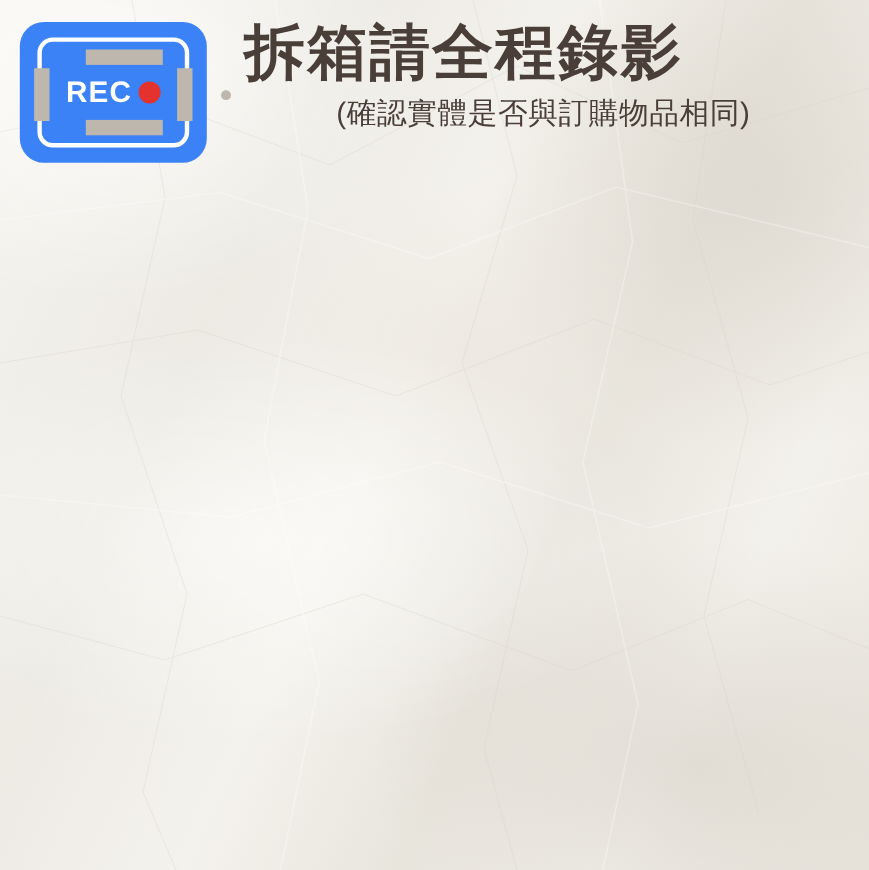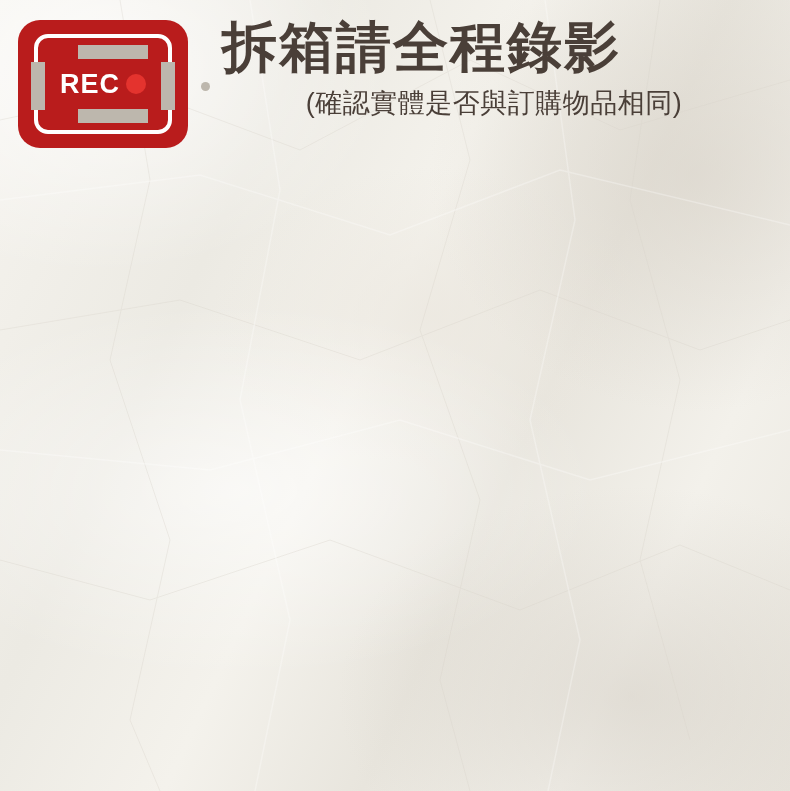--- a/index.html
+++ b/index.html
@@ -46,21 +46,21 @@
     display: flex;
     align-items: flex-start;
     padding: 14px 18px 0 18px;
     box-sizing: border-box;
   }
   .rec-badge {
     width: 170px;
     height: 128px;
     flex: 0 0 auto;
     border-radius: 22px;
-    background: #b91c1c;
+    background: #3b82f6;
     position: relative;
     margin-top: 6px;
   }
   .rec-inner {
     position: absolute;
     left: 16px;
     top: 14px;
     right: 16px;
     bottom: 14px;
     border: 4px solid #ffffff;

